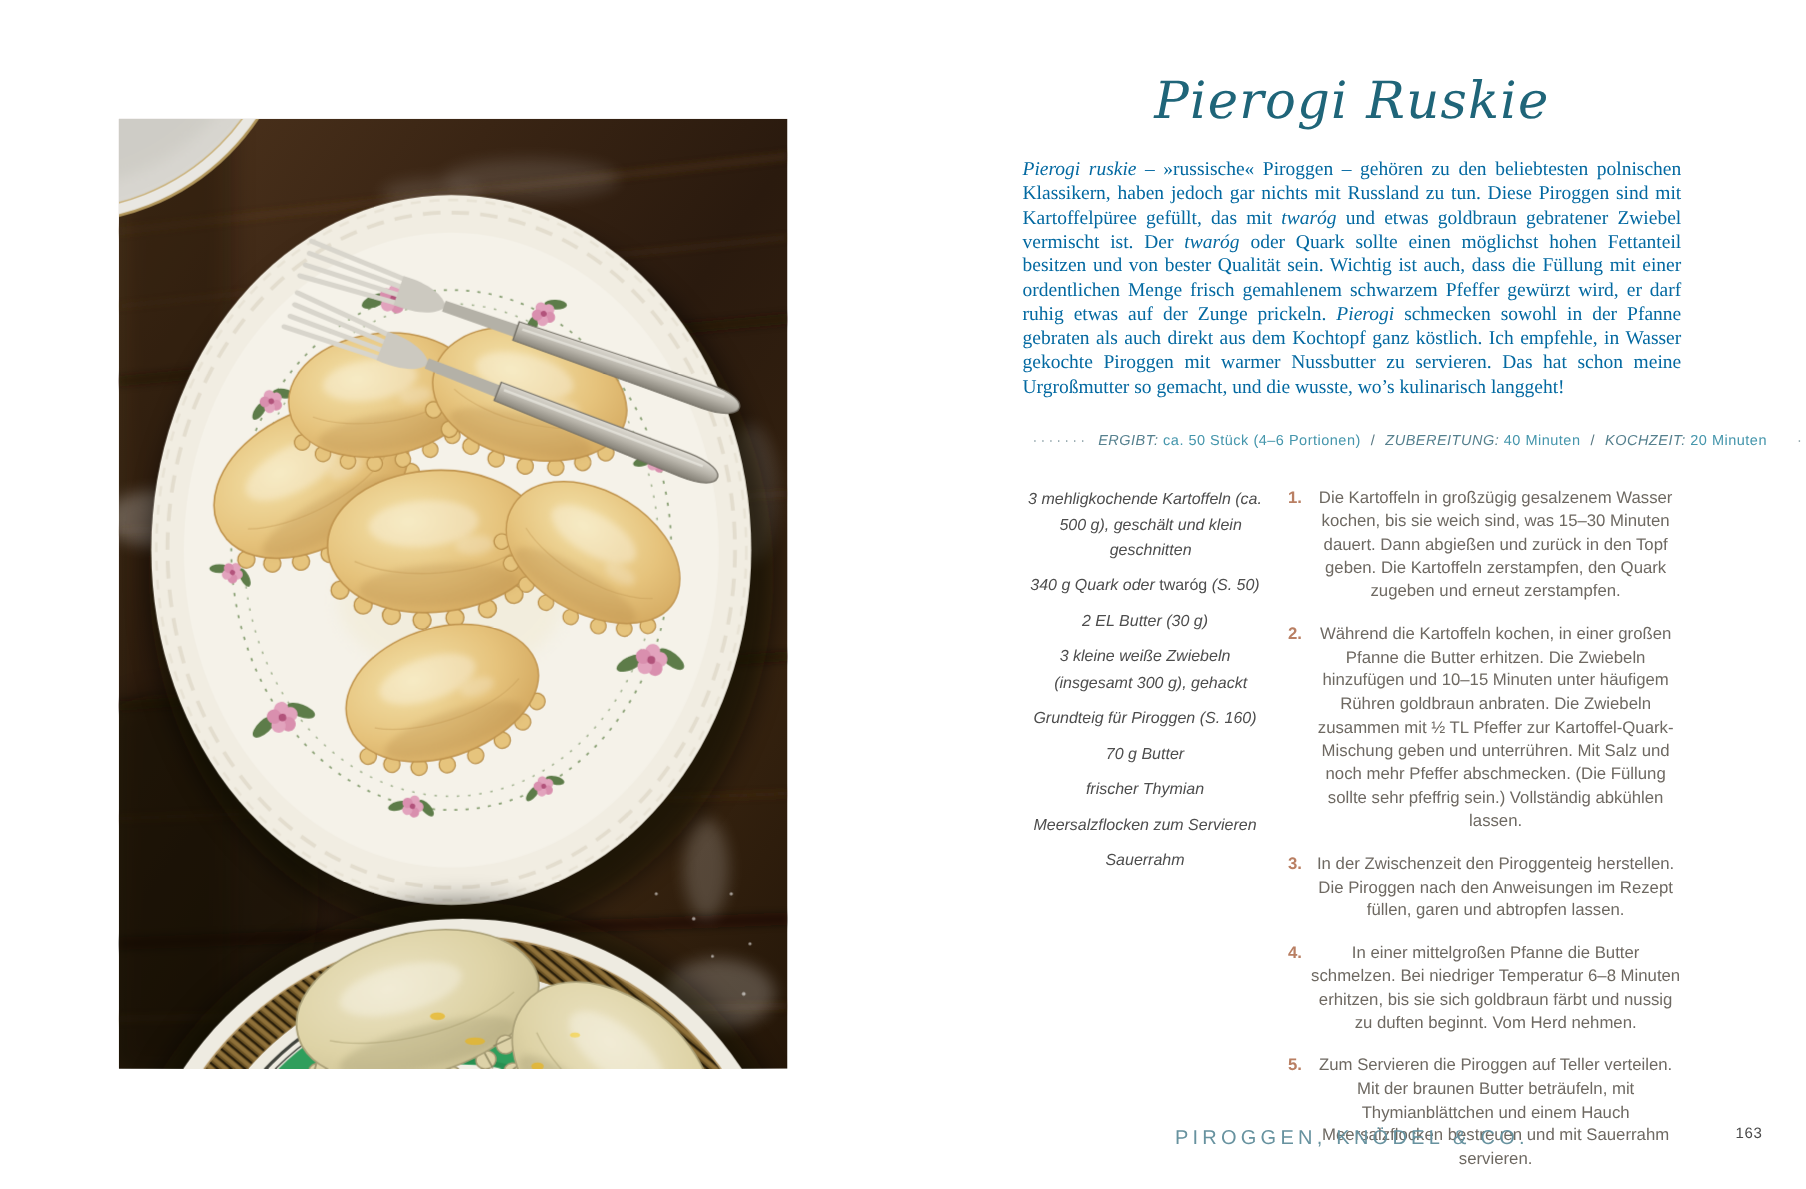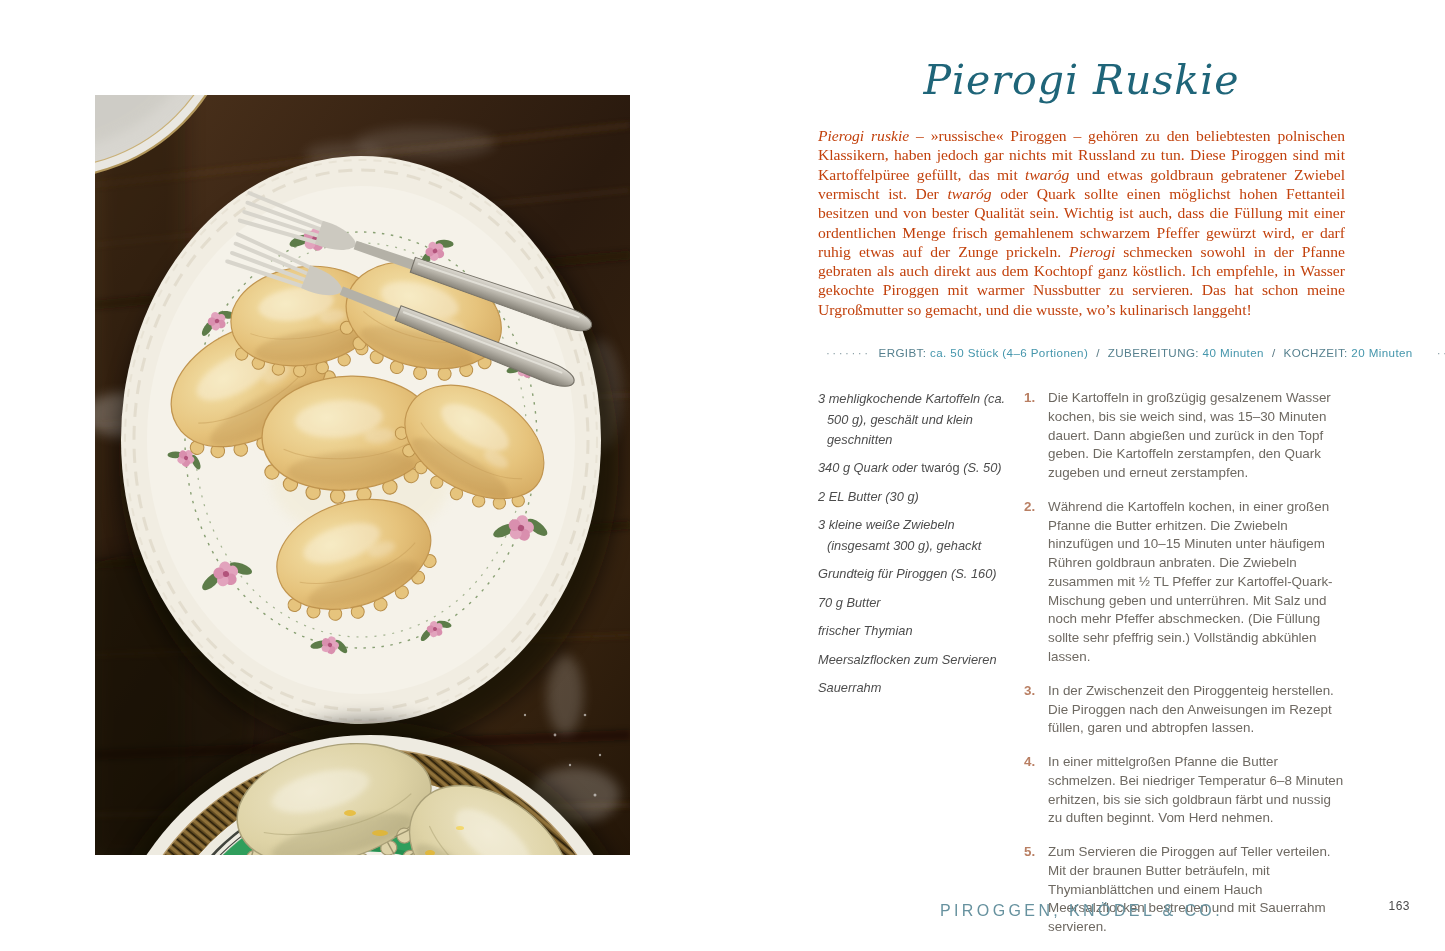--- a/index.html
+++ b/index.html
@@ -8,30 +8,30 @@
 
   
   .photo-wrap{position:absolute;left:95px;top:95px;width:535px;height:760px;}
   .photo-wrap svg{display:block;}
 
   
   .recipe{position:absolute;left:818px;top:58px;width:527px;}
   .page-title{font-family:"DejaVu Serif",serif;font-style:italic;font-weight:400;
     color:#1f6579;font-size:41px;line-height:1.1;text-align:center;margin:0 0 23px 0;letter-spacing:1px;}
   .intro{font-family:"Liberation Serif",serif;font-size:15.6px;line-height:19.3px;
-    color:#c2410c;text-align:justify;margin:0;}
+    color:#0369a1;text-align:justify;margin:0;}
   .intro .italic{font-style:italic;}
 
   .meta{margin-top:27px;text-align:center;font-size:11.6px;letter-spacing:.4px;white-space:nowrap;color:#4b8ba0;}
   .meta .dots{color:#8ba0a6;letter-spacing:2.5px;margin:0 8px;}
-  .meta .label{color:#56808e;}
+  .meta .label{color:#56808e;font-style:italic;}
   .meta .value{color:#4596ac;}
   .meta .sep{color:#587883;margin:0 8px;}
 
-  .cols{display:flex;margin-top:30px;align-items:flex-start;}
+  .cols{display:flex;margin-top:30px;align-items:flex-start;text-align:center;}
   .ingredients{width:196px;flex:none;font-style:italic;font-size:12.8px;line-height:1.6;color:#4d4d4d;}
   .ingredients p{margin:0 0 8px 0;padding-left:9px;text-indent:-9px;}
   .ingredients .upright{font-style:normal;}
   .steps{flex:1;margin-left:10px;font-size:13.4px;line-height:1.4;color:#6e6962;}
   .step{display:flex;margin-bottom:15px;}
   .step .num{width:24px;flex:none;color:#b97f63;font-weight:700;}
   .step .txt{flex:1;}
 
   
   .footer-section{position:absolute;left:818px;width:527px;top:902px;text-align:center;

